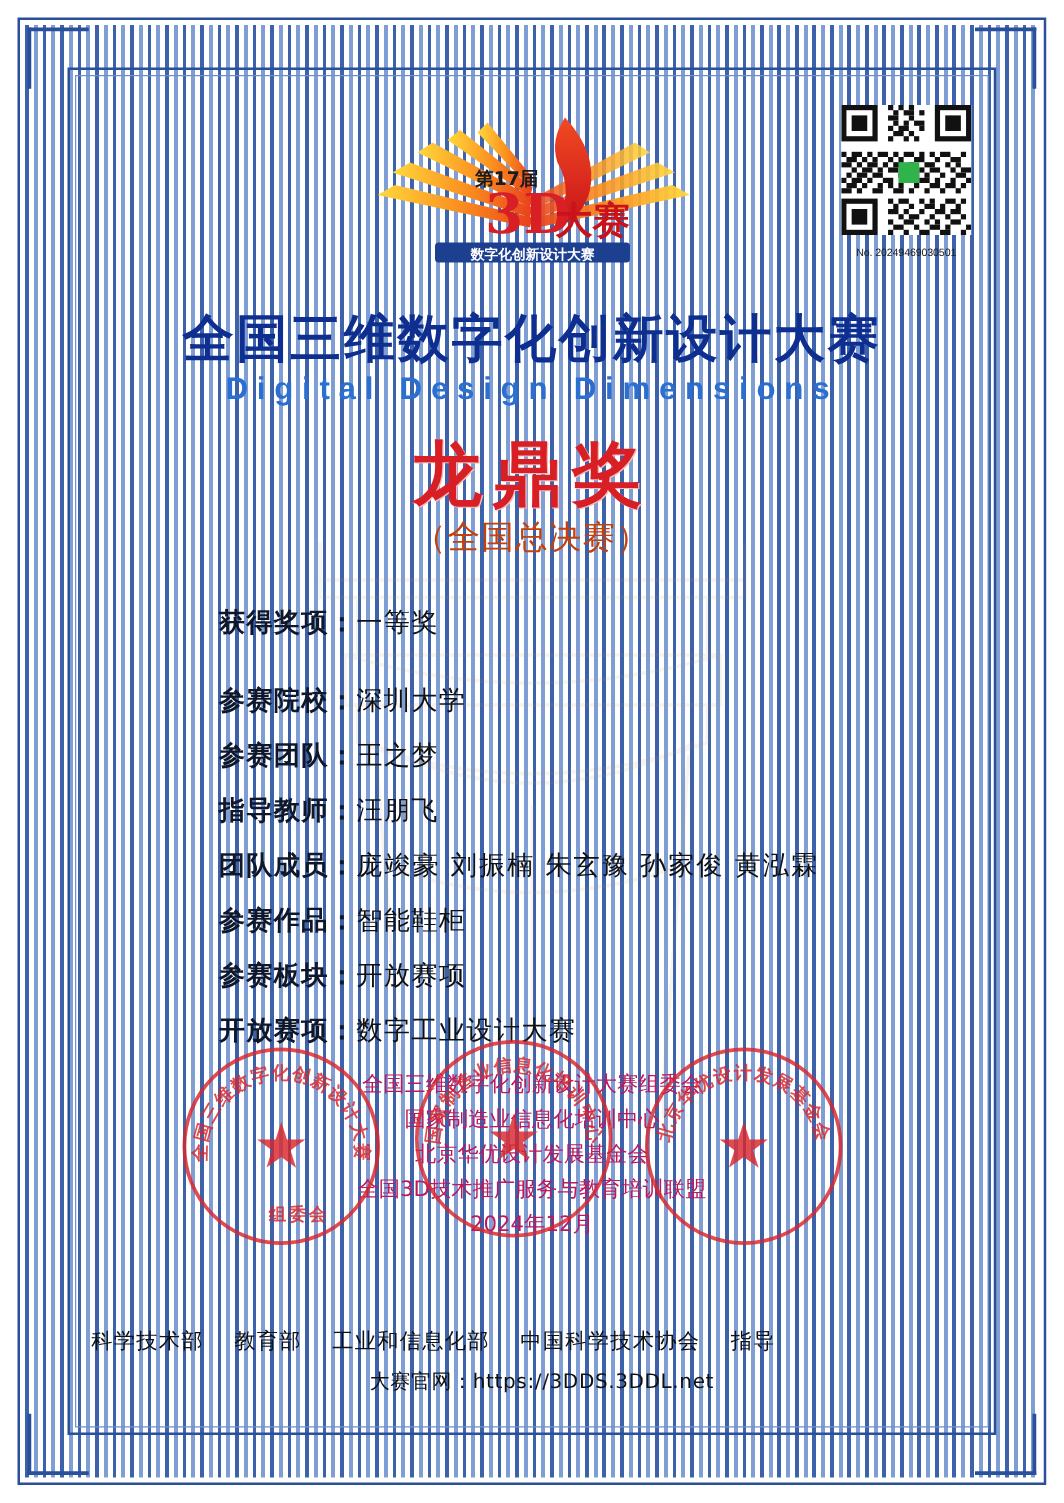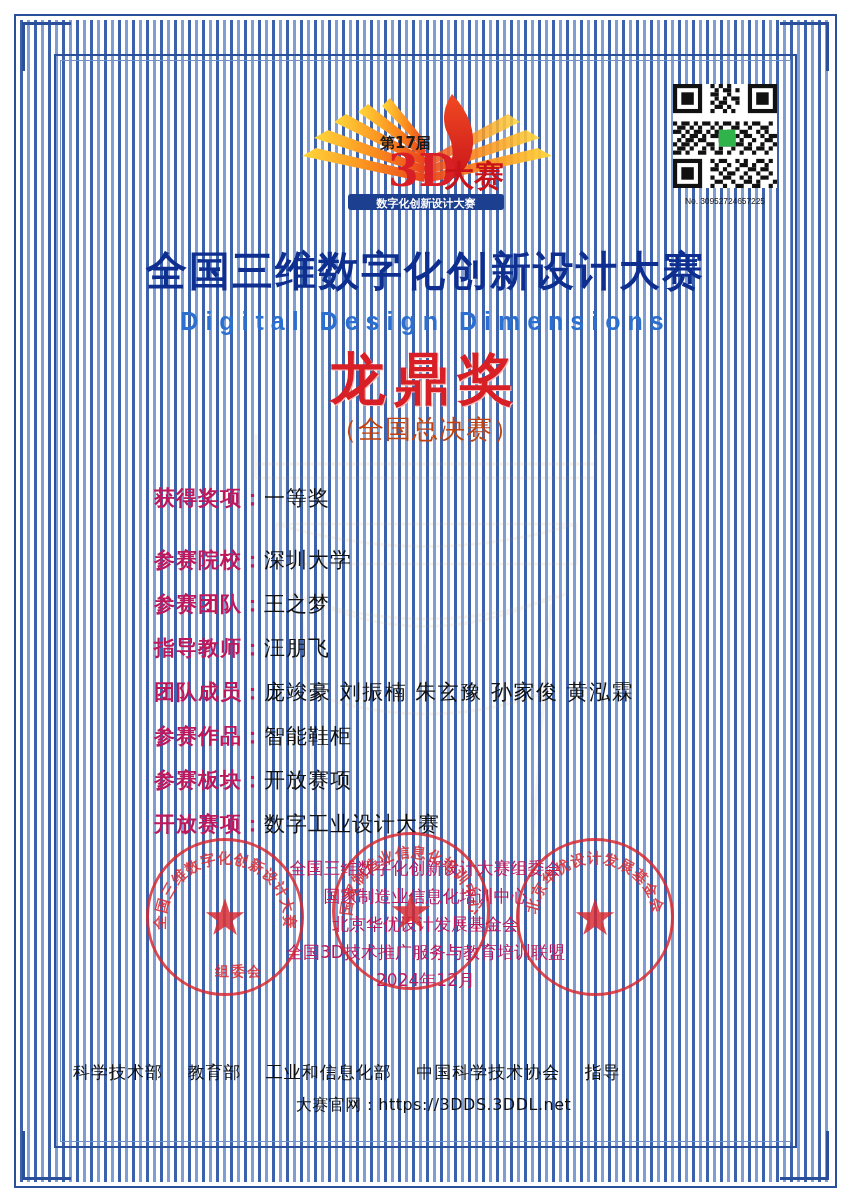--- a/index.html
+++ b/index.html
@@ -140,21 +140,21 @@
     left: 0; right: 0;
     text-align: center;
     font-family: "DejaVu Sans", sans-serif;
     font-size: 41px;
     font-weight: bold;
     color: #0e2f8f;
     letter-spacing: 2px;
   }
   .title-en {
     position: absolute;
-    top: 243px;
+    top: 233px;
     left: 0; right: 0;
     text-align: center;
     font-family: "Liberation Sans", sans-serif;
     font-size: 25px;
     font-weight: bold;
     color: #2b6fd0;
     letter-spacing: 7px;
   }
   .award-name {
     position: absolute;
@@ -189,23 +189,24 @@
   .field-row {
     display: flex;
     align-items: baseline;
     margin-bottom: 16px;
     font-family: "DejaVu Sans", sans-serif;
   }
   .field-row.first { margin-bottom: 34px; }
   .field-label {
     font-size: 21px;
     font-weight: bold;
-    color: #be185d;
+    color: #0f172a;
     white-space: nowrap;
     letter-spacing: 1px;
+    padding-left: 21px;
   }
   .field-value {
     font-size: 21px;
     color: #111;
     letter-spacing: 1px;
     white-space: nowrap;
   }
   .field-value.members { letter-spacing: 1.5px; }
 
   
@@ -461,21 +462,21 @@
           <rect x="20" y="23" width="1" height="1"></rect>
             <rect x="24" y="23" width="1" height="1"></rect>
           <rect x="9" y="24" width="1" height="1"></rect>
             <rect x="12" y="24" width="1" height="1"></rect>
             <rect x="15" y="24" width="2" height="1"></rect>
           <rect x="19" y="24" width="2" height="1"></rect>
             <rect x="23" y="24" width="1" height="1"></rect>
         </g>
         <rect x="11" y="11" width="4" height="4" fill="#2fb34a"></rect>
       </svg>
-      <div class="qr-no">No. 30952724657225</div>
+      <div class="qr-no">No. 20249469030501</div>
     </div>
 
     <svg class="logo" viewBox="0 0 300 160">
       <defs>
         <linearGradient id="wingL" x1="0" y1="0" x2="1" y2="0">
           <stop offset="0%" stop-color="#ffd83b"></stop>
           <stop offset="55%" stop-color="#fb8c1e"></stop>
           <stop offset="100%" stop-color="#e8401c"></stop>
         </linearGradient>
         <linearGradient id="wingR" x1="1" y1="0" x2="0" y2="0">

